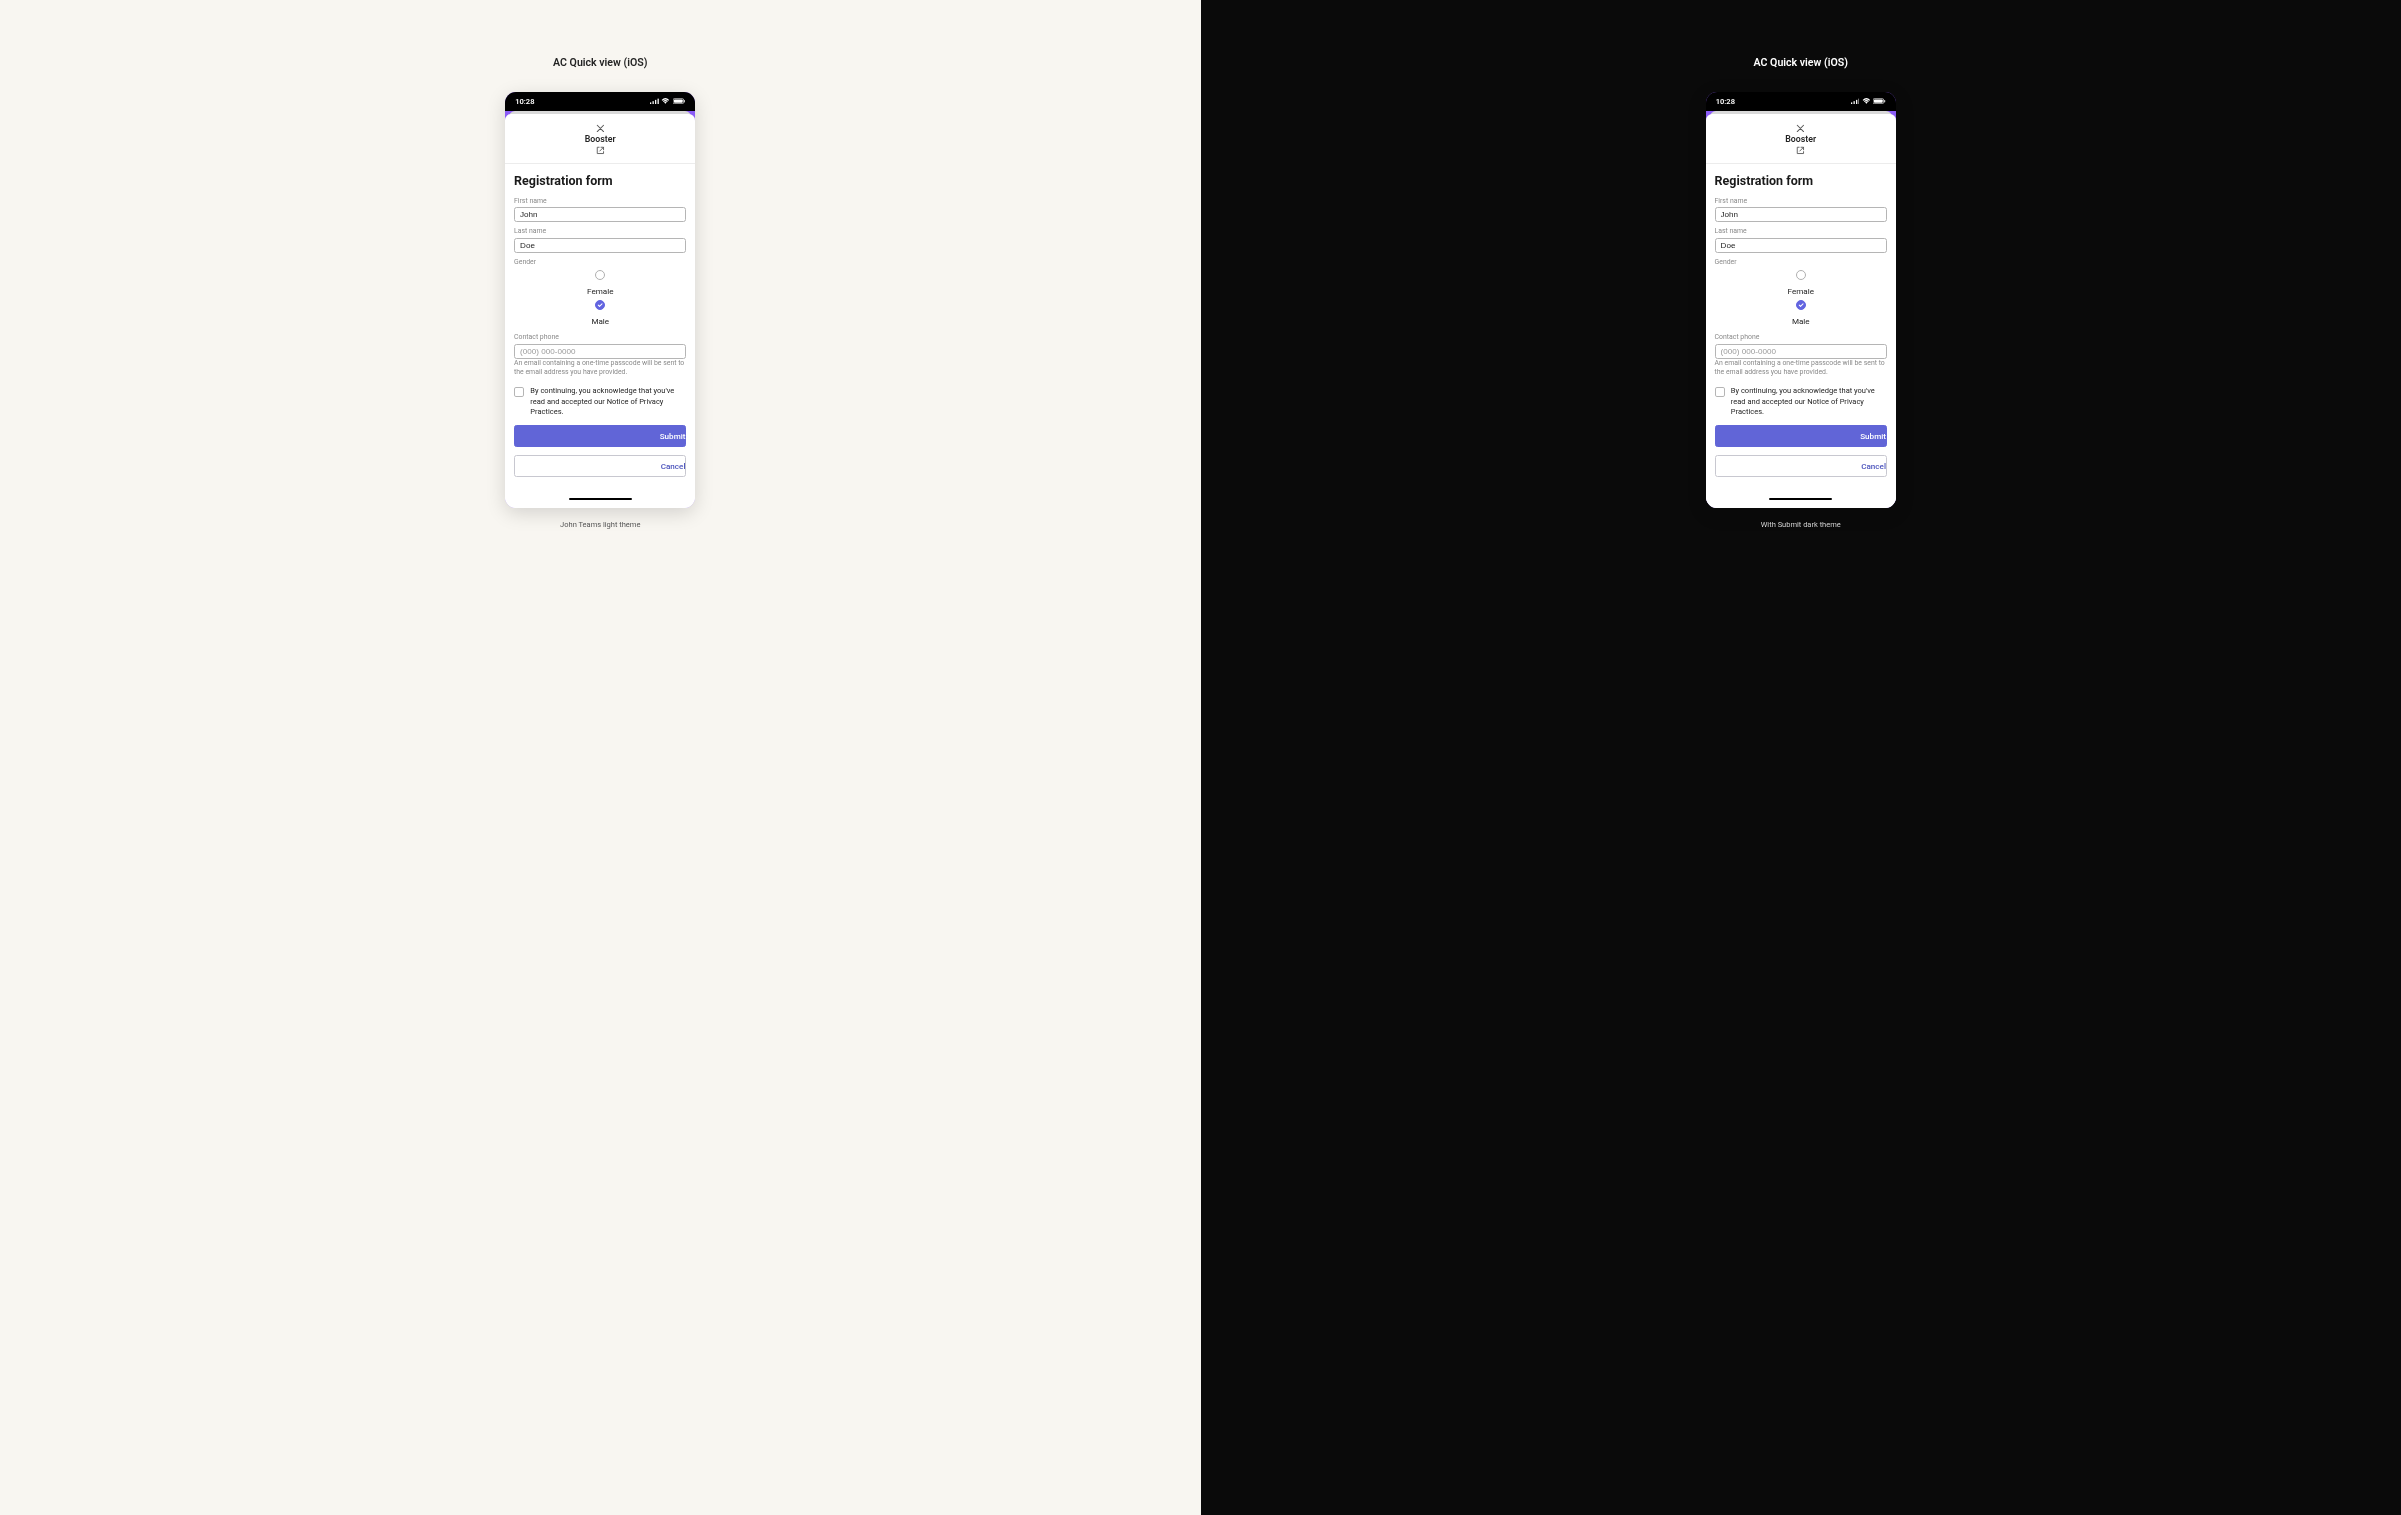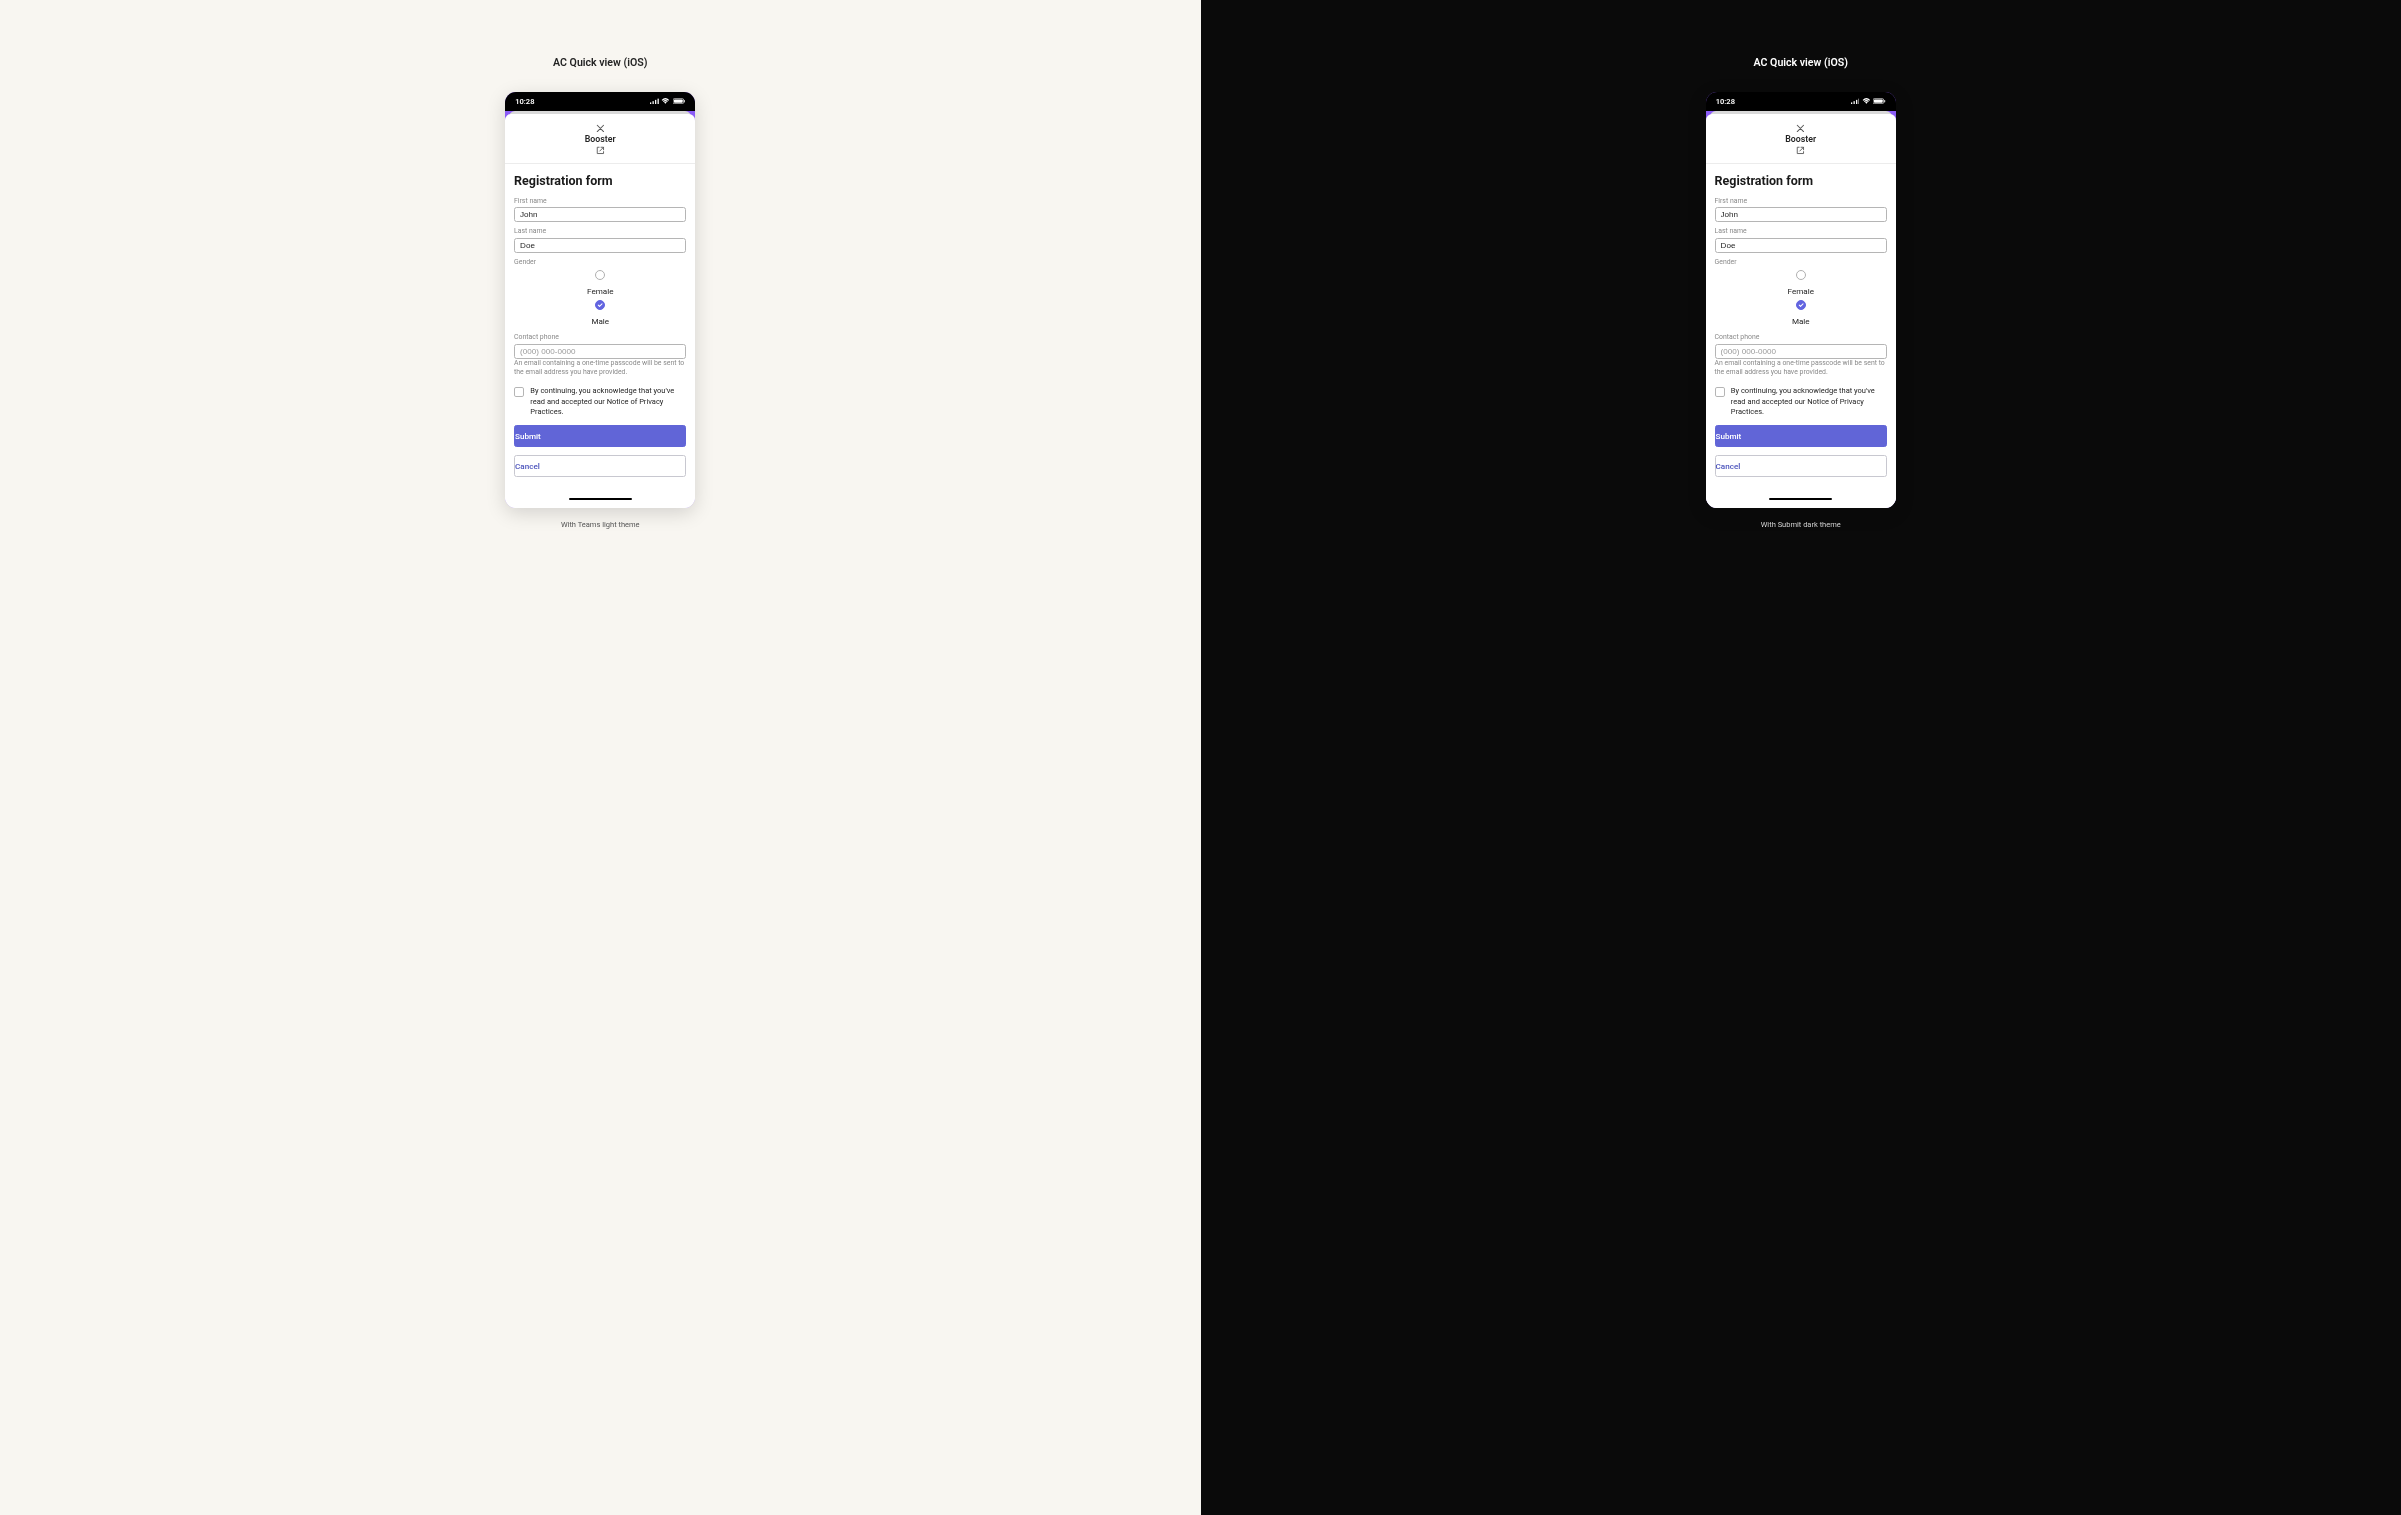--- a/index.html
+++ b/index.html
@@ -164,21 +164,21 @@
   }
   .check-text {
     font-size:7.5px;
     line-height:1.4;
     color:#242424;
   }
 
   .btn {
     display:block;
     width:100%;
-    text-align:left;
+    text-align:right;
     border-radius:2.5px;
     font-size:8.1px;
     font-weight:500;
     padding:5px 0;
     margin-top:7.5px;
     cursor:pointer;
   }
   .btn.primary {
     background:#6165d7;
     color:#fff;
@@ -299,21 +299,21 @@
         <div class="btn primary">Submit</div>
         <div class="btn secondary">Cancel</div>
       </div>
 
       <div class="home-indicator">
         <div class="bar"></div>
       </div>
     </div>
   </div>
 
-  <div class="caption">With Teams light theme</div>
+  <div class="caption">John Teams light theme</div>
 </div>
 
 <div class="panel dark">
   <div class="panel-title">AC Quick view (iOS)</div>
 
   <div class="device">
     <div class="status-bar">
       <span>10:28</span>
       <span class="right">
         <span class="signal-icon">

